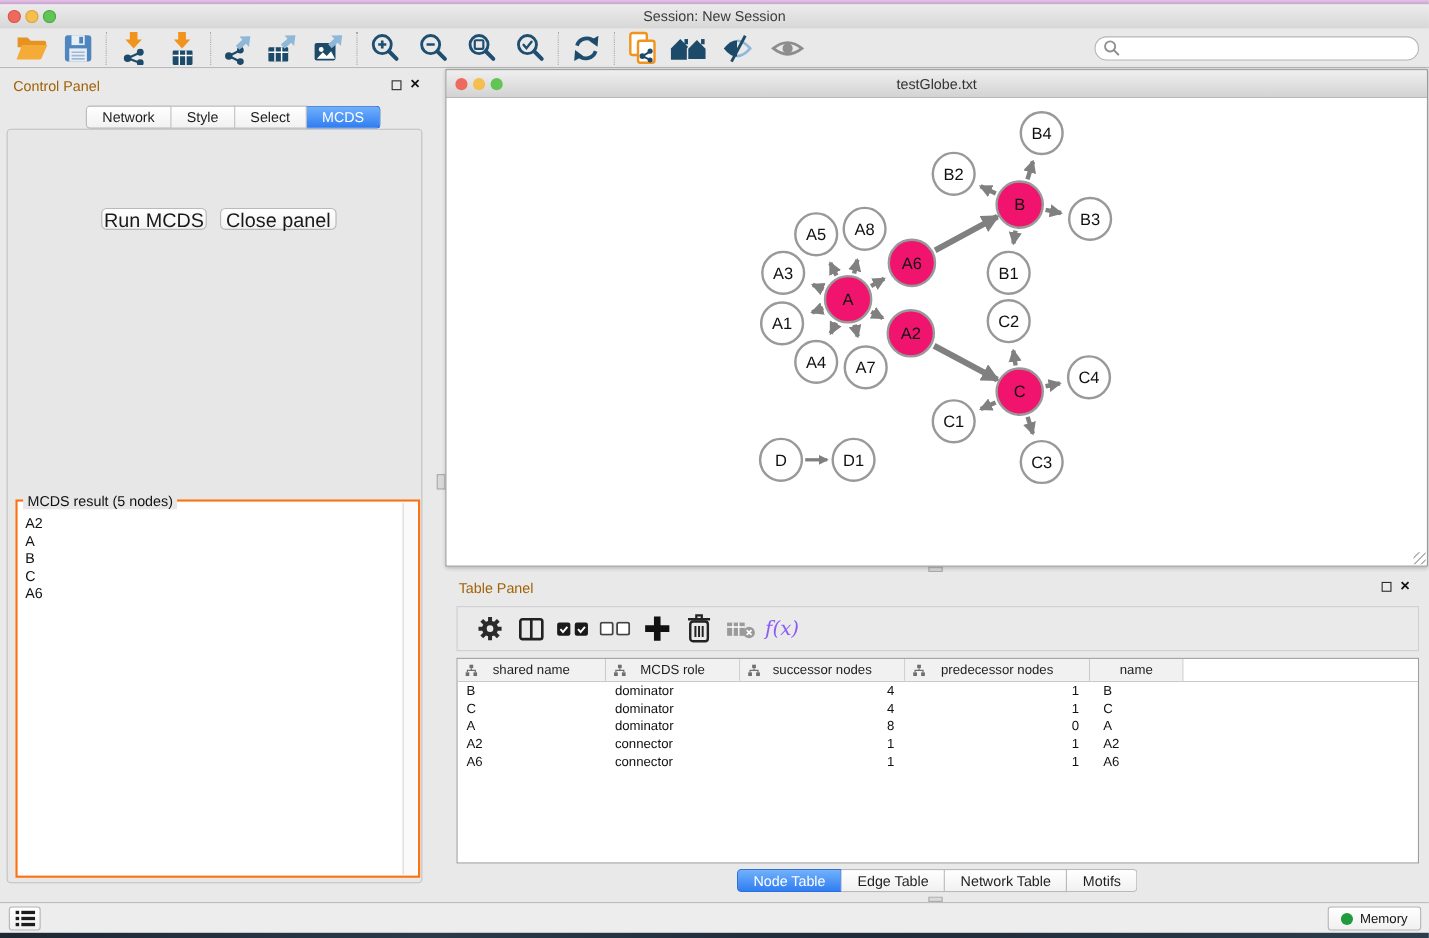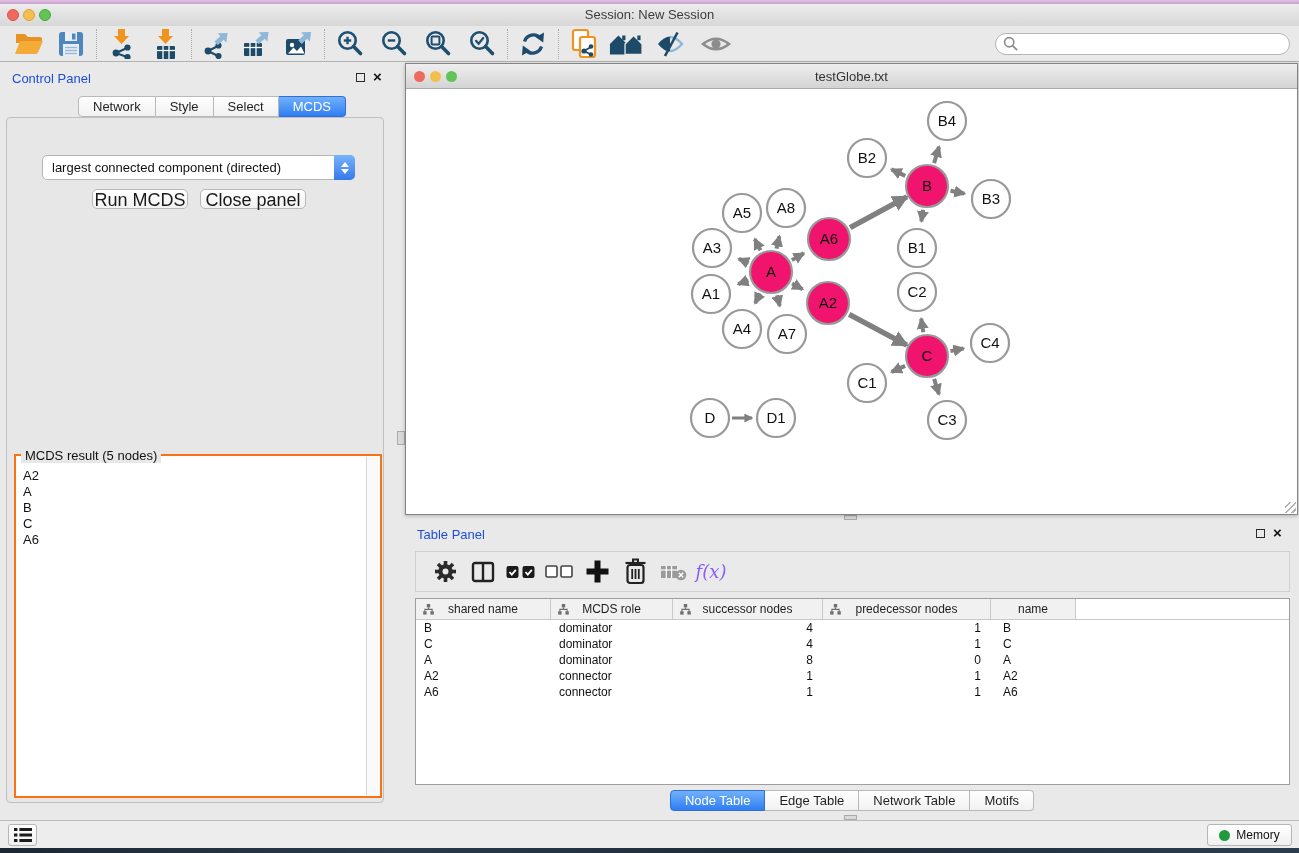--- a/index.html
+++ b/index.html
@@ -23,21 +23,21 @@
   .toolbar { left:0; top:26px; width:1299px; height:36px; background:#e9e9e9; border-bottom:1px solid #b3b3b3; display:flex; align-items:center; }
   .tbtn { width:34px; height:32px; display:flex; align-items:center; justify-content:center; flex:0 0 auto; }
   .tsep { width:1px; height:30px; border-left:1px dotted #a9a9a9; margin:0 8px; flex:0 0 auto; }
   .search-field { margin-left:auto; margin-right:9px; width:295px; height:22px; background:#fff; border:1px solid #b5b5b5; border-radius:11px; display:flex; align-items:center; padding-left:7px; }
 
   
   .main { left:0; top:62px; width:1299px; height:758px; background:#e9e9e9; }
 
   
   .cpanel { left:0; top:0; width:390px; height:758px; }
-  .panel-title { font-size:13px; color:#1d4ed8; }
+  .panel-title { font-size:13px; color:#a16207; }
   .win-icons { position:absolute; display:flex; align-items:center; gap:8px; }
   .float-icon { width:9px; height:9px; border:1.5px solid #2b2b2b; display:inline-block; }
   .close-icon { font-size:15px; font-weight:700; color:#111; line-height:10px; }
   .cpanel-box { position:absolute; left:6px; top:55px; width:378px; height:686px; border:1px solid #c0c0c0; border-radius:4px; background:#e7e7e7; }
   .seg-tabs { position:absolute; display:flex; height:21px; z-index:3; }
   .seg { background:linear-gradient(#ffffff,#f1f1f1); border:1px solid #b9b9b9; border-left:none; font-size:13px; color:#1f1f1f; padding:0 14px; line-height:19px; }
   .seg:first-child { border-left:1px solid #b9b9b9; border-radius:4px 0 0 4px; }
   .seg:last-child { border-radius:0 4px 4px 0; }
   .seg.active { background:linear-gradient(#71b1fb,#2f7df2); border-color:#2f6fd8; color:#fff; }
   .opt-label { position:absolute; left:0; top:72px; width:390px; text-align:center; font-size:13px; color:#1a1a1a; }
@@ -260,27 +260,20 @@
         <span class="float-icon"></span>
         <span class="close-icon">×</span>
       </div>
       <div class="cpanel-box"></div>
       <div class="seg-tabs" style="left:78px; top:34px" id="control-tabs">
           <span class="seg">Network</span>
           <span class="seg">Style</span>
           <span class="seg">Select</span>
           <span class="seg active">MCDS</span>
         </div>
-      <div class="dropdown">
-        <span class="value">largest connected component (directed)</span>
-        <span class="stepper">
-            <span class="tri-up"></span>
-            <span class="tri-down"></span>
-          </span>
-      </div>
       <div class="btn" style="left:92px; top:127px; width:96px">Run MCDS</div>
       <div class="btn" style="left:200px; top:127px; width:106px">Close panel</div>
       <div class="groupbox">
         <span class="groupbox-label">MCDS result (5 nodes)</span>
         <div class="result-list" id="result-list">
             <div class="result-item">A2</div>
             <div class="result-item">A</div>
             <div class="result-item">B</div>
             <div class="result-item">C</div>
             <div class="result-item">A6</div>

